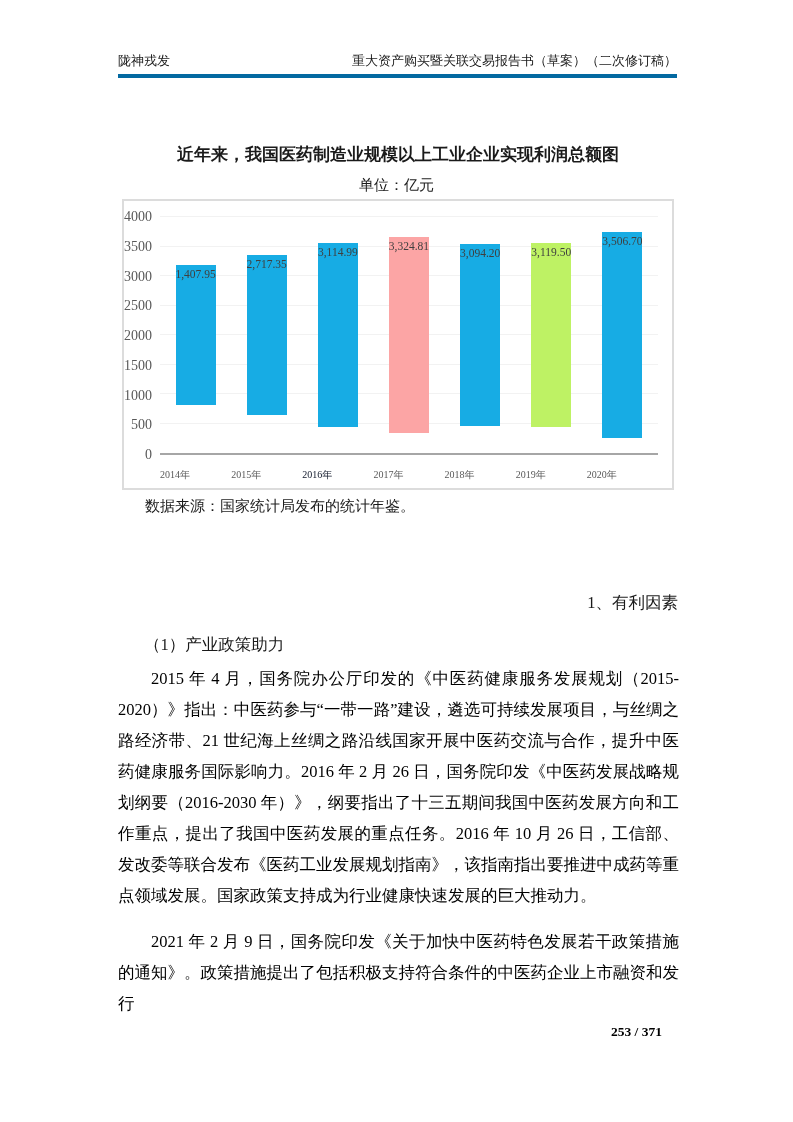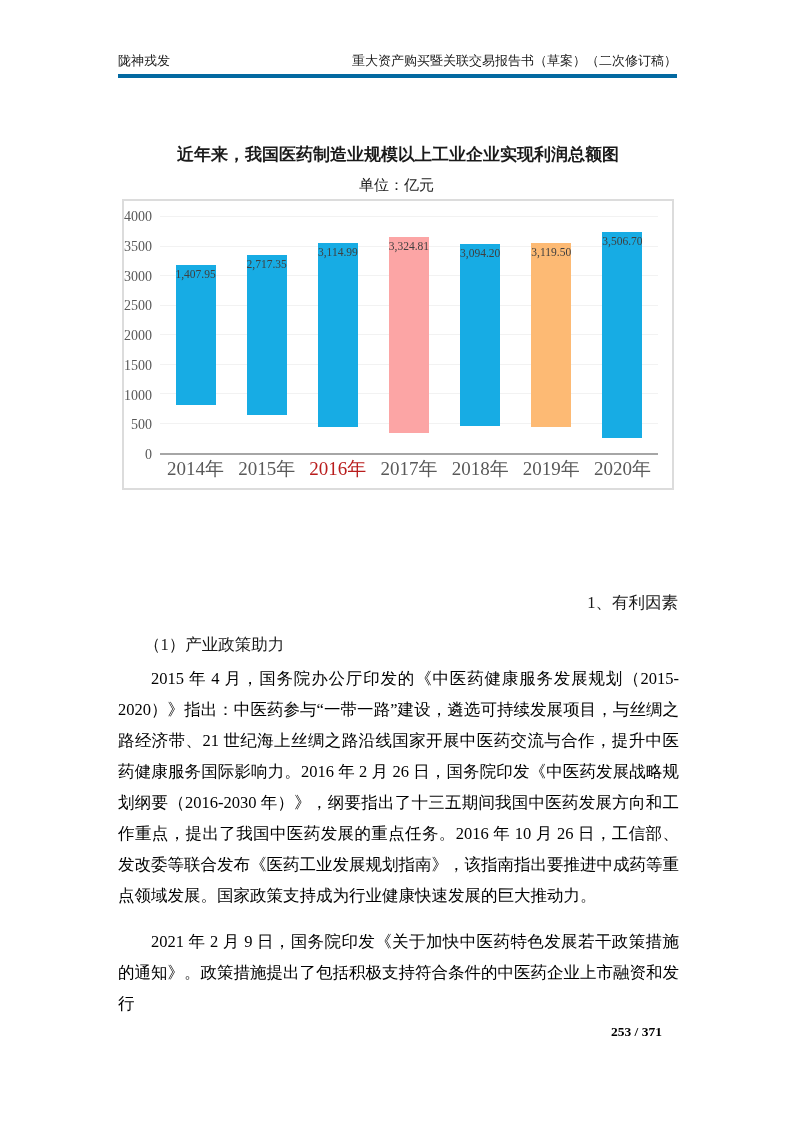--- a/index.html
+++ b/index.html
@@ -63,21 +63,21 @@
   .bar-slot{flex:1;display:flex;justify-content:center;align-items:center;height:100%;}
   .bar{position:relative;width:40px;}
   .bar-label{
     position:absolute;top:3px;left:50%;transform:translateX(-50%);
     font-size:11.5px;color:#3f3f3f;white-space:nowrap;
   }
   .x-labels{
     position:absolute;left:36px;right:14px;bottom:6px;
     display:flex;
   }
-  .xtick{flex:1;text-align:center;font-size:19px;color:#595959;font-family:Liberation Serif, serif;}
+  .xtick{flex:1;font-size:10px;color:#595959;font-family:Liberation Serif, serif;}
 </style>
 </head>
 <body>
 
 <div class="page">
 
   <div class="header">
     <span>陇神戎发</span>
     <span>重大资产购买暨关联交易报告书（草案）（二次修订稿）</span>
   </div>
@@ -130,42 +130,43 @@
             <div class="bar" style="height: 83.1202%; background: #fca5a5;">
               <div class="bar-label">3,324.81</div>
             </div>
           </div>
           <div class="bar-slot">
             <div class="bar" style="height: 77.355%; background: rgb(23, 172, 228);">
               <div class="bar-label">3,094.20</div>
             </div>
           </div>
           <div class="bar-slot">
-            <div class="bar" style="height: 77.9875%; background: #fdba74;">
+            <div class="bar" style="height: 77.9875%; background: #bef264;">
               <div class="bar-label">3,119.50</div>
             </div>
           </div>
           <div class="bar-slot">
             <div class="bar" style="height: 87.6675%; background: rgb(23, 172, 228);">
               <div class="bar-label">3,506.70</div>
             </div>
           </div>
         </div>
     </div>
     <div class="x-labels">
         <div class="xtick" style="color: rgb(89, 89, 89);">2014年</div>
         <div class="xtick" style="color: rgb(89, 89, 89);">2015年</div>
-        <div class="xtick" style="color: #b91c1c;">2016年</div>
+        <div class="xtick" style="color: #0f172a;">2016年</div>
         <div class="xtick" style="color: rgb(89, 89, 89);">2017年</div>
         <div class="xtick" style="color: rgb(89, 89, 89);">2018年</div>
         <div class="xtick" style="color: rgb(89, 89, 89);">2019年</div>
         <div class="xtick" style="color: rgb(89, 89, 89);">2020年</div>
       </div>
   </div>
 
+  <div class="source-line">数据来源：国家统计局发布的统计年鉴。</div>
 
 
   <div class="sub1">1、有利因素</div>
 
   <div class="sub2">（1）产业政策助力</div>
 
   <div class="para para1">2015 年 4 月，国务院办公厅印发的《中医药健康服务发展规划（2015-2020）》指出：中医药参与“一带一路”建设，遴选可持续发展项目，与丝绸之路经济带、21 世纪海上丝绸之路沿线国家开展中医药交流与合作，提升中医药健康服务国际影响力。2016 年 2 月 26 日，国务院印发《中医药发展战略规划纲要（2016-2030 年）》，纲要指出了十三五期间我国中医药发展方向和工作重点，提出了我国中医药发展的重点任务。2016 年 10 月 26 日，工信部、发改委等联合发布《医药工业发展规划指南》，该指南指出要推进中成药等重点领域发展。国家政策支持成为行业健康快速发展的巨大推动力。</div>
 
   <div class="para para2">2021 年 2 月 9 日，国务院印发《关于加快中医药特色发展若干政策措施的通知》。政策措施提出了包括积极支持符合条件的中医药企业上市融资和发行</div>
 

